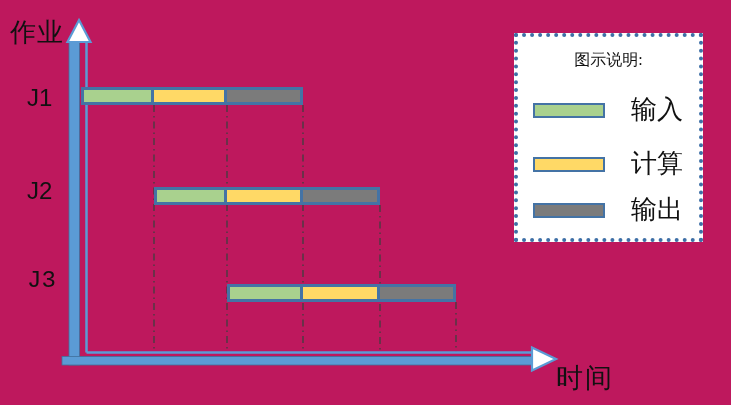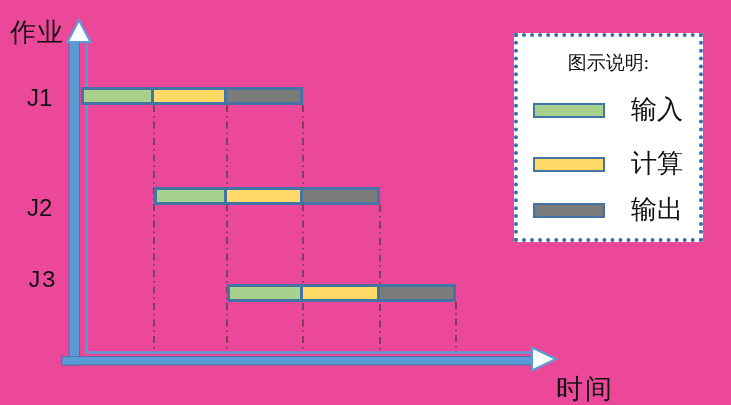--- a/index.html
+++ b/index.html
@@ -1,40 +1,40 @@
 <!DOCTYPE html>
 <html style="--axis_blue: #5b9bd5; --axis_edge: #41719c; --bar_border: #4473a5; --input_green: #a9d18e; --compute_yellow: #ffd966; --output_gray: #7b7b7b; --legend_border: #3e6fa6; --guide_line: #3f3f3f; --text: #111111;"><head>
 <meta charset="utf-8">
 <style>
   html,body{margin:0;padding:0;background:#fff;}
   .canvas{
-    position:relative;width:731px;height:405px;background:#ec4899;
+    position:relative;width:731px;height:405px;background:#be185d;
     font-family:"Liberation Sans","DejaVu Sans",sans-serif;overflow:hidden;
   }
   .overlay{position:absolute;left:0;top:0;width:731px;height:405px;}
   .band{fill:var(--axis_blue);stroke:var(--axis_edge);stroke-width:0.8;}
   .thin-axis{stroke:var(--axis_blue);stroke-width:2.5;fill:none;}
   .arrowhead{fill:#ffffff;stroke:var(--axis_blue);stroke-width:2.2;}
   .guide{stroke:var(--guide_line);stroke-width:1.3;stroke-dasharray:7 4 1.5 4;fill:none;}
   .cjk{font-family:"Liberation Serif","DejaVu Serif",serif;}
   .axis-label{position:absolute;color:var(--text);line-height:1.05;}
   .y-axis-label{left:10px;top:19px;font-size:26px;letter-spacing:1px;}
-  .x-axis-label{left:556px;top:375px;font-size:27px;letter-spacing:2px;text-align:center;}
+  .x-axis-label{left:556px;top:364px;font-size:27px;letter-spacing:2px;text-align:center;}
   .job-label{position:absolute;left:27px;font-size:24px;color:var(--text);line-height:1;}
   .bar-row{position:absolute;display:flex;height:18px;}
   .seg{box-sizing:border-box;height:18px;border:3px solid var(--bar_border);}
   .seg + .seg{margin-left:-3px;}
   .seg.input{background:var(--input_green);}
   .seg.compute{background:var(--compute_yellow);}
   .seg.output{background:var(--output_gray);}
   .legend{
     position:absolute;left:514px;top:33px;width:189px;height:209px;
     box-sizing:border-box;border:4px dotted var(--legend_border);background:#ffffff;
   }
-  .legend-title{margin-top:13px;text-align:center;font-size:19px;color:var(--text);}
+  .legend-title{margin-top:13px;text-align:center;font-size:16px;color:var(--text);}
   .legend-row{position:absolute;left:15px;display:flex;align-items:center;height:26px;}
   .legend-row.r0{top:60px;}
   .legend-row.r1{top:114px;}
   .legend-row.r2{top:160px;}
   .swatch{width:72px;height:15px;box-sizing:border-box;border:2px solid var(--bar_border);}
   .swatch.input{background:var(--input_green);}
   .swatch.compute{background:var(--compute_yellow);}
   .swatch.output{background:var(--output_gray);}
   .legend-label{margin-left:26px;font-size:26px;color:var(--text);line-height:1;}
 </style>
@@ -56,21 +56,21 @@
     <line class="thin-axis" x1="86.5" y1="42" x2="86.5" y2="352.5"></line>
     <line class="thin-axis" x1="86.5" y1="352.5" x2="540" y2="352.5"></line>
     <polygon class="arrowhead" points="79,20 90.5,42 67.5,42"></polygon>
     <polygon class="arrowhead" points="556,359 532,347.5 532,370.5"></polygon>
   </svg>
 
   <div class="axis-label y-axis-label cjk">作业</div>
   <div class="axis-label x-axis-label cjk">时间</div>
 
   <div class="job-label" style="top:86px;">J1</div>
-  <div class="job-label" style="top:196px;">J2</div>
+  <div class="job-label" style="top:179px;">J2</div>
   <div class="job-label" style="top:269px;font-family:Liberation Mono, monospace;">J3</div>
 
   <div class="bar-row" style="left:81px;top:87px;">
     <div class="seg input" style="width:73px;"></div>
     <div class="seg compute" style="width:76px;"></div>
     <div class="seg output" style="width:79px;"></div>
   </div>
 
   <div class="bar-row" style="left:154px;top:187px;">
     <div class="seg input" style="width:73px;"></div>

